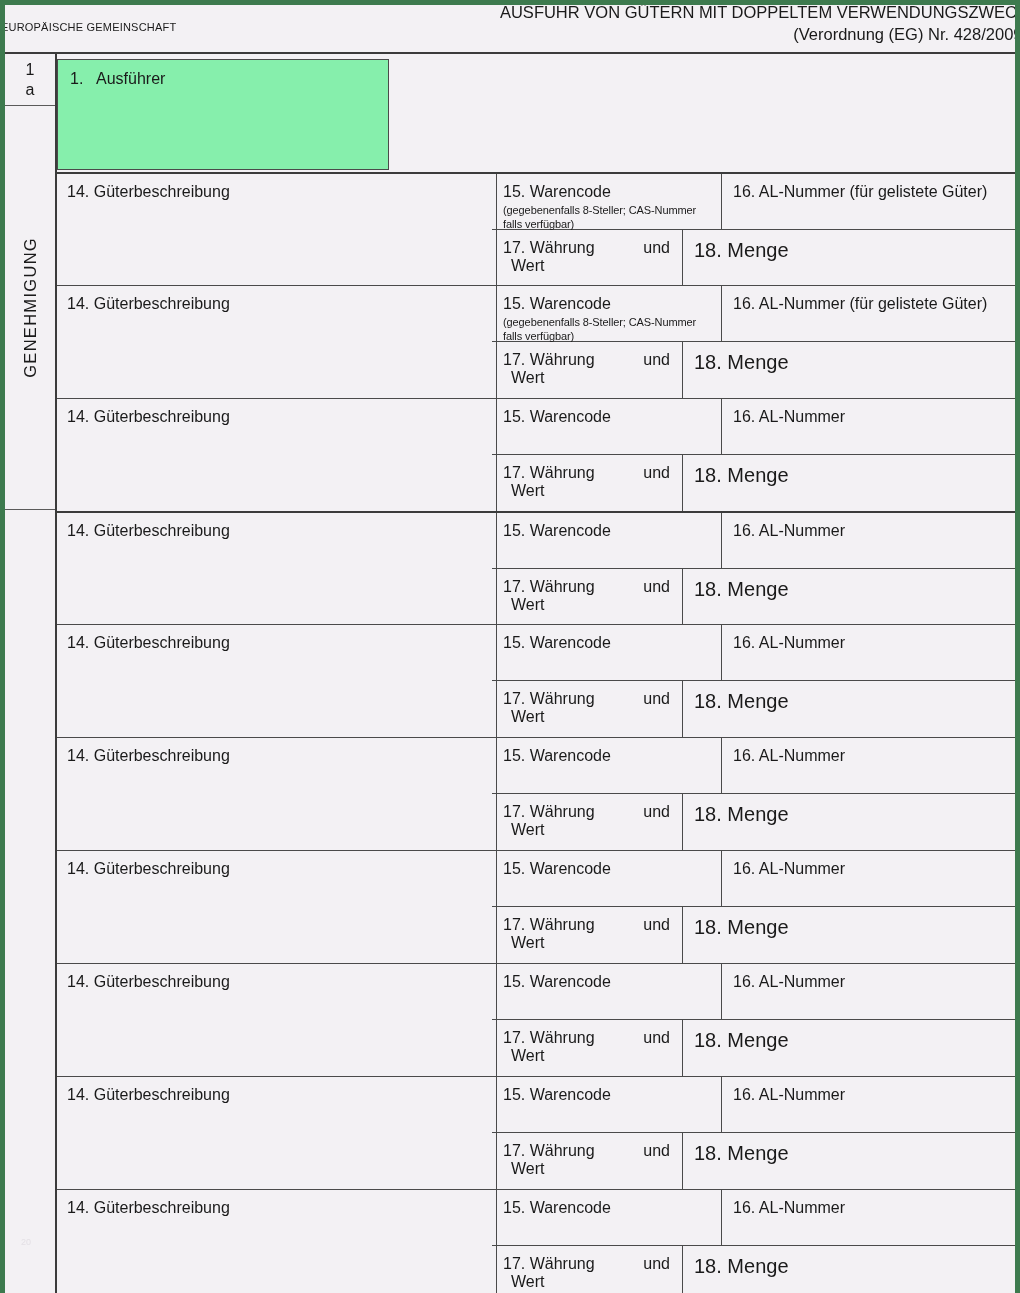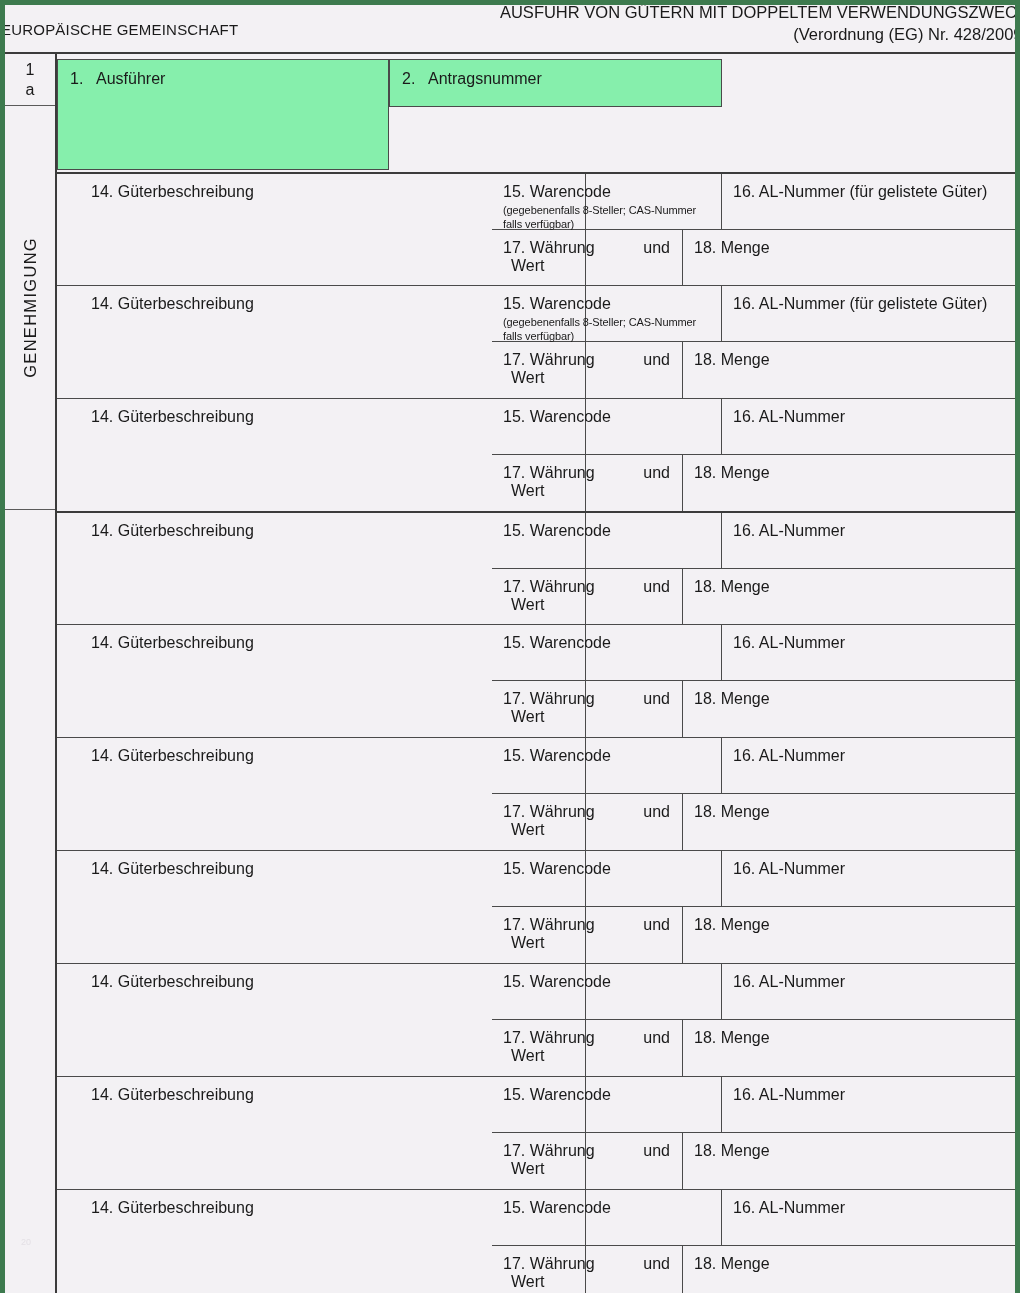--- a/index.html
+++ b/index.html
@@ -26,21 +26,21 @@
     position: absolute;
     left: 0;
     top: 0;
     width: 1020px;
     height: 47px;
   }
   .hdr-left {
     position: absolute;
     left: -4px;
     top: 16px;
-    font-size: 15px;
+    font-size: 11px;
     letter-spacing: .2px;
     white-space: nowrap;
   }
   .hdr-right {
     position: absolute;
     right: -3px;
     top: -4px;
     width: 620px;
     text-align: right;
     font-size: 16.5px;
@@ -144,27 +144,26 @@
     box-sizing: border-box;
     border-top: 1.5px solid #4a4a4a;
   }
   .row.first { border-top: 2px solid #3b3b3b; }
   .row.thick { border-top: 2px solid #3b3b3b; }
 
   .c-desc {
     position: absolute;
     left: 0;
     top: 0;
-    width: 505px;
+    width: 440px;
     height: 100%;
     box-sizing: border-box;
     border-right: 1.5px solid #4a4a4a;
     padding: 9px 4px 0 10px;
     font-size: 16px;
-    margin-left: 24px;
   }
   .c-upper {
     position: absolute;
     left: 435px;
     top: 0;
     right: 0;
     height: 50%;
     box-sizing: border-box;
     border-bottom: 1.5px solid #4a4a4a;
   }
@@ -224,21 +223,21 @@
     margin-left: 8px;
   }
   .c-qty {
     position: absolute;
     left: 191px;
     top: 0;
     right: 12px;
     height: 100%;
     box-sizing: border-box;
     padding: 9px 0 0 11px;
-    font-size: 16px;
+    font-size: 20px;
   }
 </style>
 </head>
 <body>
 
 <div id="page">
 
   <div id="header">
     <div class="hdr-left">EUROPÄISCHE GEMEINSCHAFT</div>
     <div class="hdr-right">
@@ -257,23 +256,20 @@
       <div id="stub-genehmigung">
         <span>GENEHMIGUNG</span>
       </div>
       <div id="stub-mark">20</div>
     </div>
 
     <div class="box" id="box-exporter">
       <span class="num">1.</span><span>Ausführer</span>
     </div>
 
-    <div class="box" id="box-appno">
-      <span class="num">2.</span><span>Antragsnummer</span>
-    </div>
 
     <div id="rows-container">
         <div class="row first" style="top: 118px; height: 113px;">
           <div class="c-desc"><span>14. Güterbeschreibung</span></div>
           <div class="c-upper">
             <div class="c-code"><span>15. Warencode</span><span class="sub">(gegebenenfalls 8-Steller; CAS-Nummer falls verfügbar)</span></div>
             <div class="c-al"><span>16. AL-Nummer (für gelistete Güter)</span></div>
           </div>
           <div class="c-lower">
             <div class="c-cur"><span class="line1">

